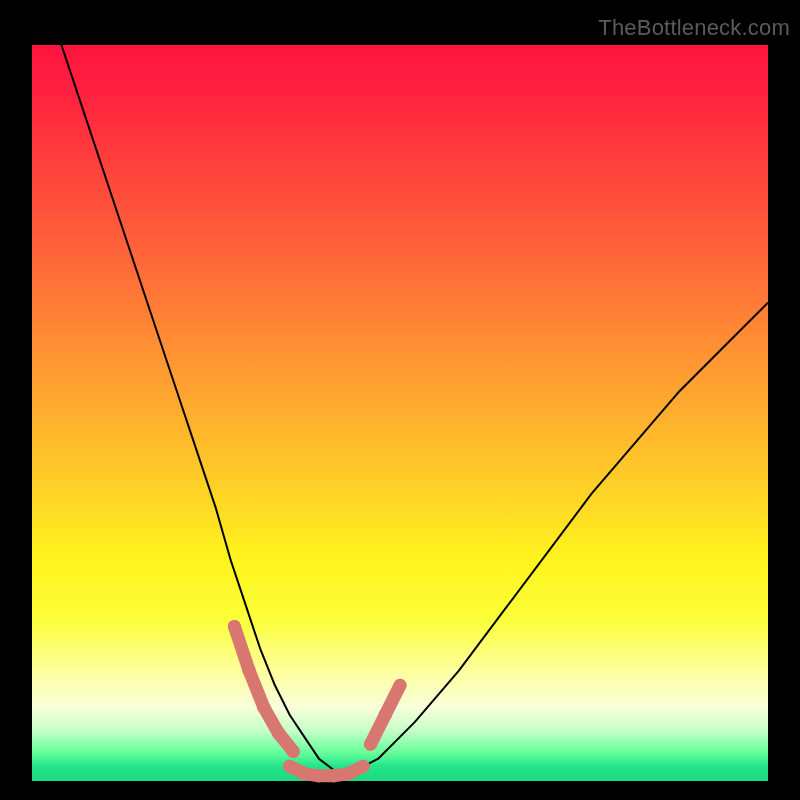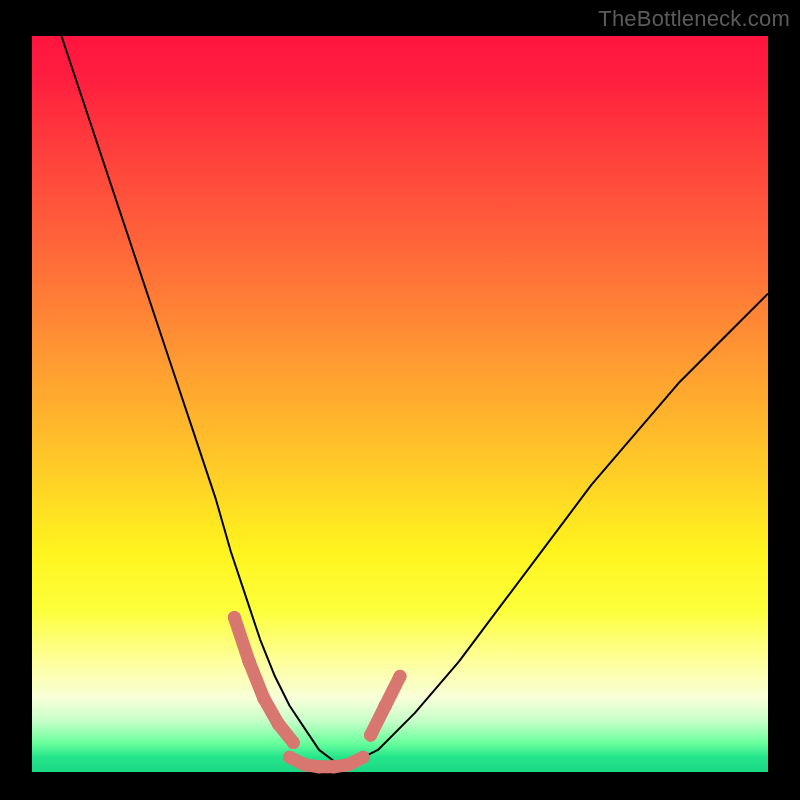--- a/index.html
+++ b/index.html
@@ -6,21 +6,21 @@
     margin: 0;
     padding: 0;
     width: 800px;
     height: 800px;
     background: #000;
     overflow: hidden;
   }
   .frame {
     position: absolute;
     left: 0;
-    top: 4px;
+    top: 13px;
     width: 800px;
     height: 563px;
     background: #000;
     text-align: right;
   }
   .plot-area {
     position: absolute;
     left: 32px;
     top: 32px;
     width: 736px;

